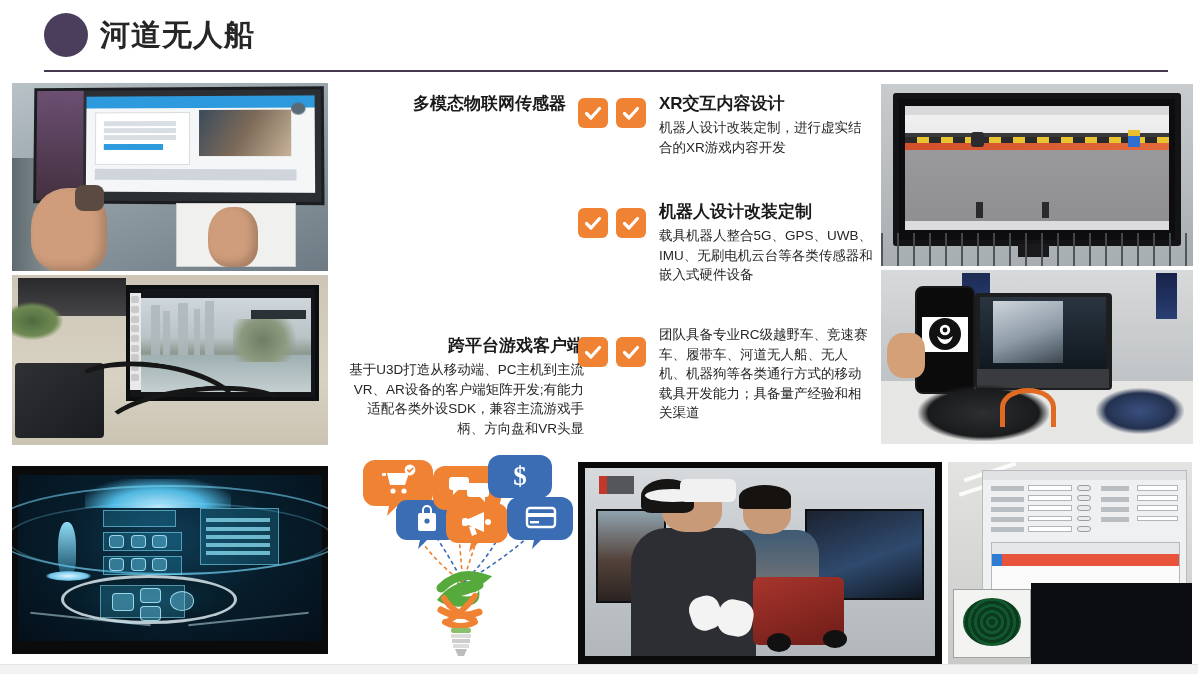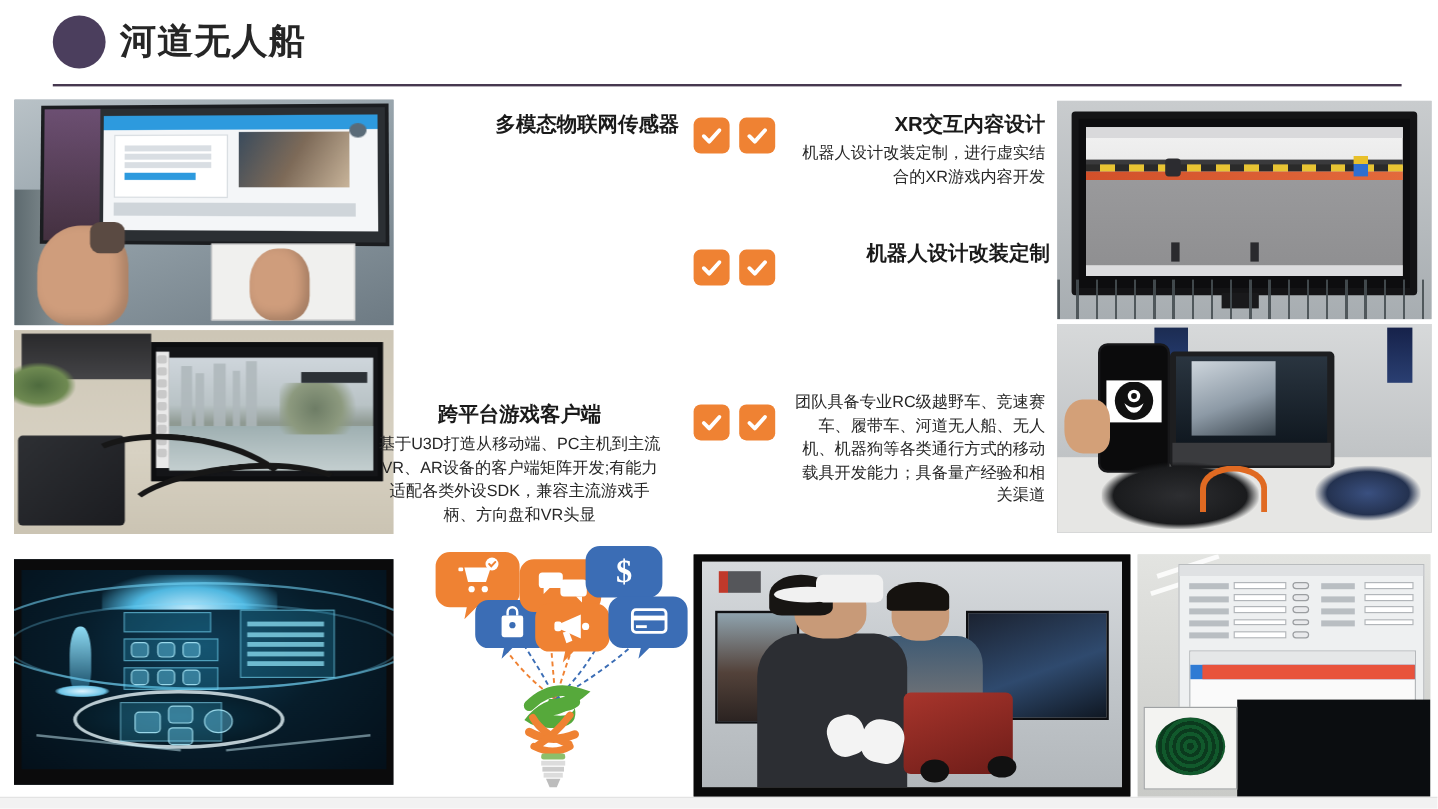--- a/index.html
+++ b/index.html
@@ -34,21 +34,21 @@
   
   .tblock { position: absolute; }
   .tblock .h {
     font-size: 17px; font-weight: bold; color: #1a1a1a;
     line-height: 23px; margin-bottom: 3px;
   }
   .tblock .b {
     font-size: 13.5px; color: #262626; line-height: 19.5px;
   }
   .ta-right { text-align: right; }
-  .ta-left  { text-align: right; }
+  .ta-left  { text-align: left; }
 
   
   .checkrow { position: absolute; display: flex; gap: 8px; }
   .chk {
     width: 30px; height: 30px; border-radius: 6px;
     background: #ef8233; display: flex; align-items: center; justify-content: center;
   }
   .chk svg { display: block; }
 
   
@@ -350,21 +350,21 @@
       <div class="floorline" style="left:4%; top:86%; width:40%; transform:rotate(6deg)"></div>
       <div class="floorline" style="right:4%; top:86%; width:40%; transform:rotate(-6deg)"></div>
     </div>
   </div>
 
   <div class="tblock ta-right" style="left:330px; top:92px; width:236px;">
     <div class="h">多模态物联网传感器</div>
   </div>
 
 
-  <div class="tblock ta-right" style="left:315px; top:334px; width:236px;text-align:center;">
+  <div class="tblock ta-right" style="left:348px; top:334px; width:236px;">
     <div class="h">跨平台游戏客户端</div>
     <div class="b">基于U3D打造从移动端、PC主机到主流VR、AR设备的客户端矩阵开发;有能力适配各类外设SDK，兼容主流游戏手柄、方向盘和VR头显</div>
   </div>
 
   <div class="checkrow" style="left:578px; top:98px;">
     <div class="chk">
       <svg width="20" height="20" viewBox="0 0 20 20">
           <path d="M3.5 10.5 L8 15 L16.5 5.5" stroke="#fff" stroke-width="3.2" fill="none" stroke-linecap="round" stroke-linejoin="round"></path>
         </svg>
     </div>
@@ -399,20 +399,21 @@
     </div>
   </div>
 
   <div class="tblock ta-left" style="left:659px; top:92px; width:212px;">
     <div class="h">XR交互内容设计</div>
     <div class="b">机器人设计改装定制，进行虚实结合的XR游戏内容开发</div>
   </div>
 
   <div class="tblock ta-left" style="left:659px; top:200px; width:216px;">
     <div class="h">机器人设计改装定制</div>
+    <div class="b">载具机器人整合5G、GPS、UWB、IMU、无刷电机云台等各类传感器和嵌入式硬件设备</div>
   </div>
 
   <div class="tblock ta-left" style="left:659px; top:325px; width:212px;">
     <div class="b">团队具备专业RC级越野车、竞速赛车、履带车、河道无人船、无人机、机器狗等各类通行方式的移动载具开发能力；具备量产经验和相关渠道</div>
   </div>
 
   <div class="photo pD" style="left:881px; top:84px; width:312px; height:182px;">
     <div class="wall"></div>
     <div class="tv">
       <div class="sim">

